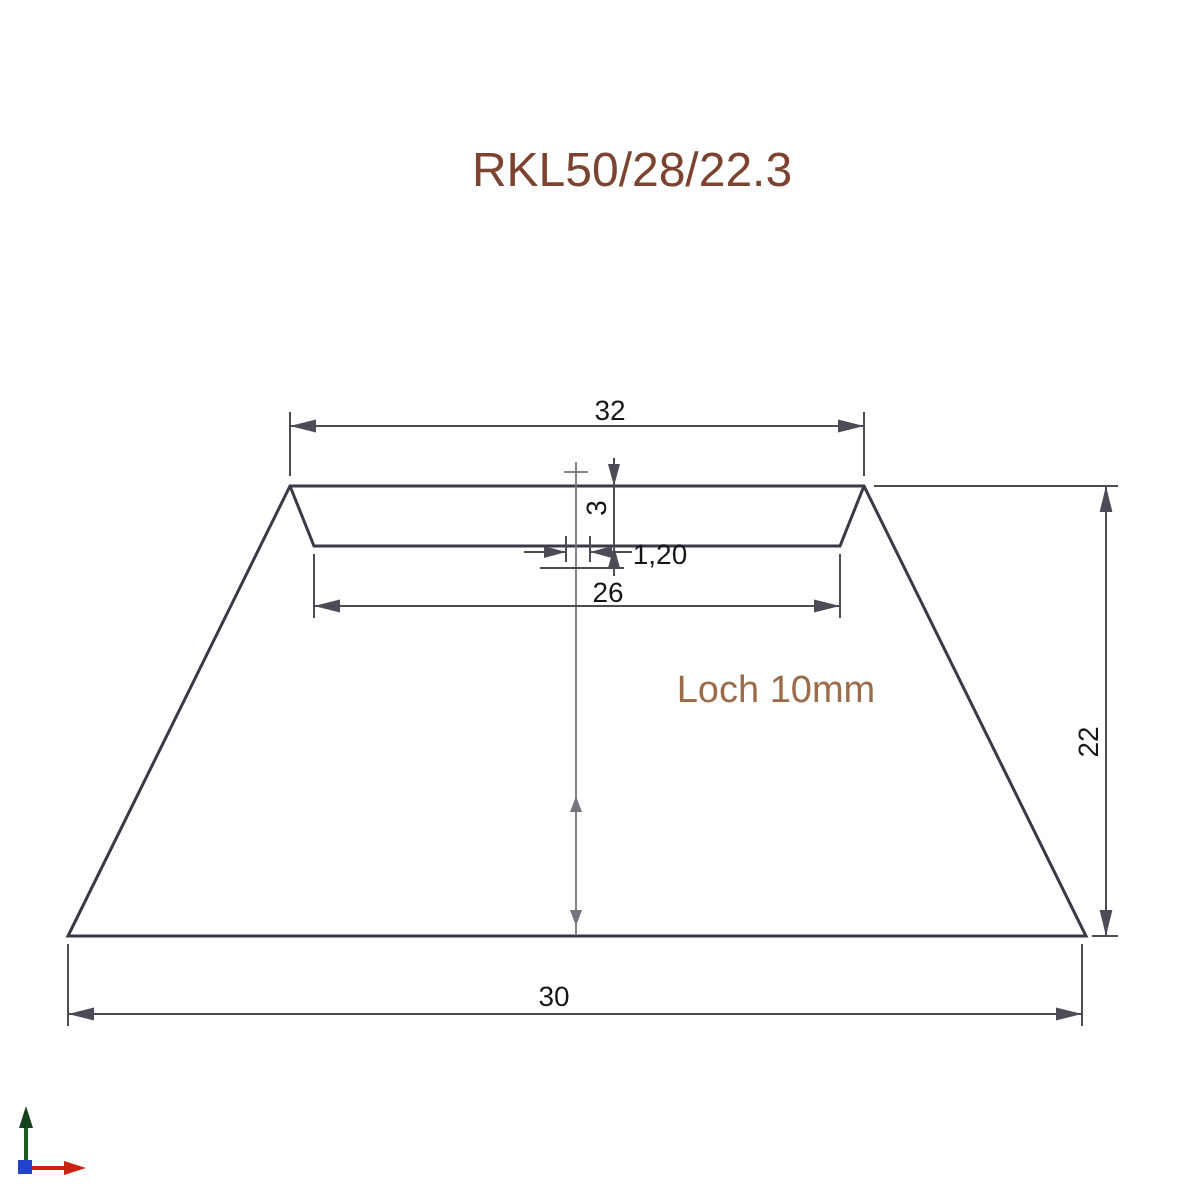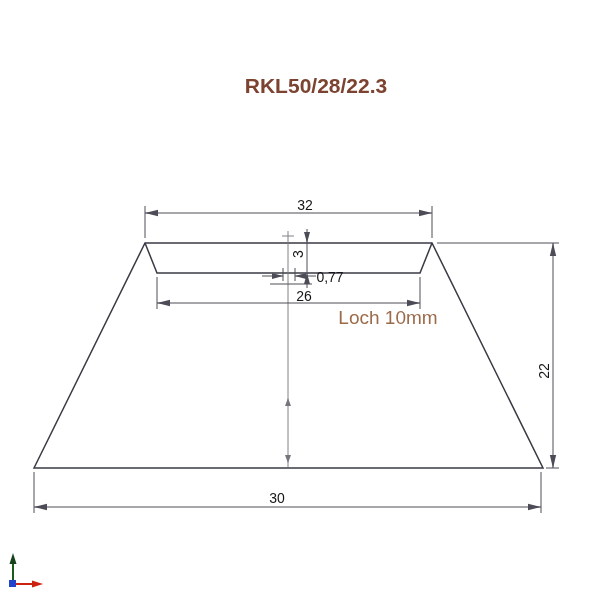--- a/index.html
+++ b/index.html
@@ -5,22 +5,22 @@
   html,body{margin:0;padding:0;background:#ffffff;}
   #canvas{
     position:relative;width:600px;height:600px;background:#ffffff;overflow:hidden;
     font-family:"Liberation Sans", sans-serif;
   }
   #drawing-svg{position:absolute;left:0;top:0;}
   .lbl{position:absolute;color:#161616;font-size:14px;line-height:1;white-space:nowrap;
        transform:translate(-50%,-50%);}
   .lbl.rot{transform:translate(-50%,-50%) rotate(-90deg);}
   #title-label{position:absolute;left:316px;top:86px;transform:translate(-50%,-50%);
-       font-size:21px;color:#7c4330;white-space:nowrap;font-weight:bold;}
-  #hole-label{position:absolute;left:388px;top:318px;transform:translate(-50%,-50%);
+       font-size:24px;color:#7c4330;white-space:nowrap;}
+  #hole-label{position:absolute;left:388px;top:346px;transform:translate(-50%,-50%);
        font-size:19px;color:#9c6b4a;white-space:nowrap;}
 </style>
 </head>
 <body>
 
 <div id="canvas">
 
   <svg id="drawing-svg" width="600" height="600" viewBox="0 0 600 600">
 
     <g stroke="#3a3a46" stroke-width="1.5" fill="none">
@@ -91,21 +91,21 @@
       <rect x="9" y="580" width="7" height="7" fill="#2244cc"></rect>
     </g>
   </svg>
 
   <div id="title-label">RKL50/28/22.3</div>
 
   <div class="lbl" style="left:305px;top:205px">32</div>
 
   <div class="lbl rot" style="left:298px;top:254px">3</div>
 
-  <div class="lbl" style="left:330px;top:277px">0,77</div>
+  <div class="lbl" style="left:330px;top:277px">1,20</div>
 
   <div class="lbl" style="left:304px;top:296px">26</div>
 
   <div id="hole-label">Loch 10mm</div>
 
   <div class="lbl rot" style="left:544px;top:371px">22</div>
 
   <div class="lbl" style="left:277px;top:498px">30</div>
 
 </div>

